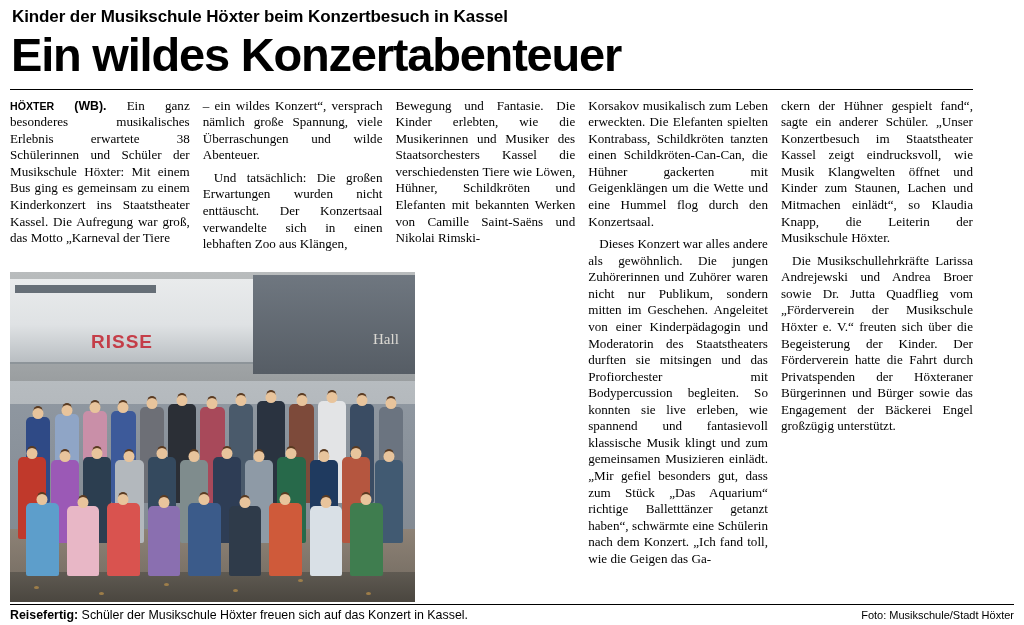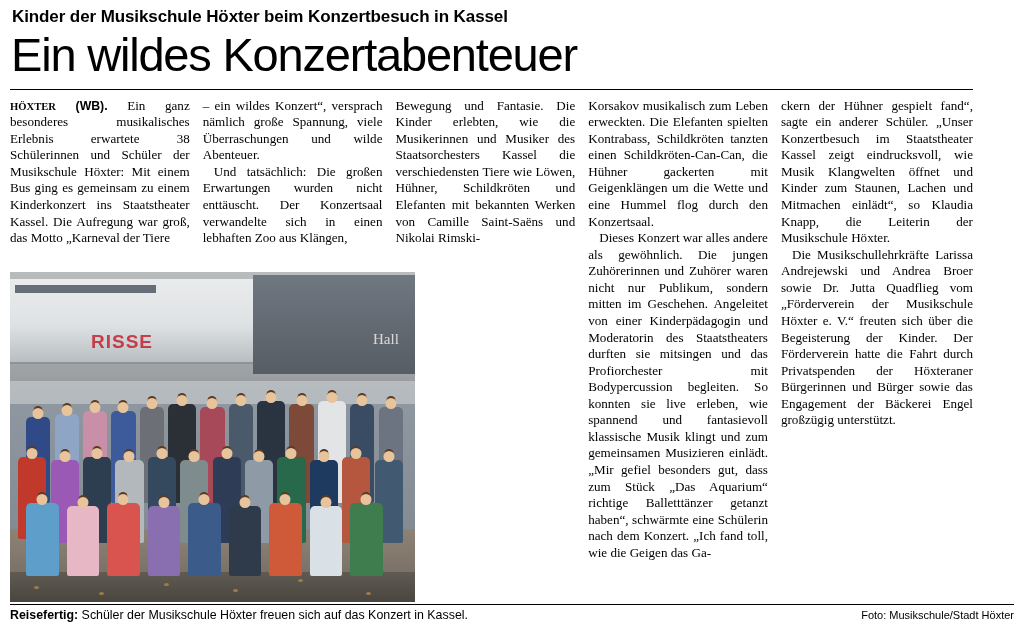--- a/index.html
+++ b/index.html
@@ -23,21 +23,21 @@
     font-family: "Liberation Sans", sans-serif;
     font-weight: bold;
     font-size: 17px;
     line-height: 1.1;
     letter-spacing: -0.1px;
     margin: 2px 0 2px 2px;
     color: #000;
   }
   .headline {
     font-family: "Liberation Sans", sans-serif;
-    font-weight: normal;
+    font-weight: bold;
     font-size: 47px;
     line-height: 1.02;
     letter-spacing: -1.2px;
     margin: 4px 0 10px 1px;
     color: #000;
   }
   .rule {
     border-top: 1px solid #000;
     margin: 0 0 8px 0;
     width: 100%;
@@ -55,29 +55,29 @@
     font-size: 13.1px;
     line-height: 1.265;
     text-align: justify;
     text-justify: inter-word;
     hyphens: auto;
     color: #000;
   }
   .col:last-child { padding-right: 0; }
   .col p { margin: 0; }
   .col p + p { text-indent: 11px; }
-  .col p.gap { }
+  .col p.gap { margin-top: 6px; }
   .dropcap-label {
     font-family: "Liberation Sans", sans-serif;
     font-weight: bold;
     font-size: 12.3px;
     margin-top: 36px;
   }
   .small-loc {
-    font-family: Liberation Serif, serif;
+    font-family: Liberation Sans, sans-serif;
     font-size: 10.6px;
     font-weight: bold;
   }
   .photo-wrap {
     position: absolute;
     left: 10px;
     top: 272px;
     width: 405px;
     height: 330px;
   }

